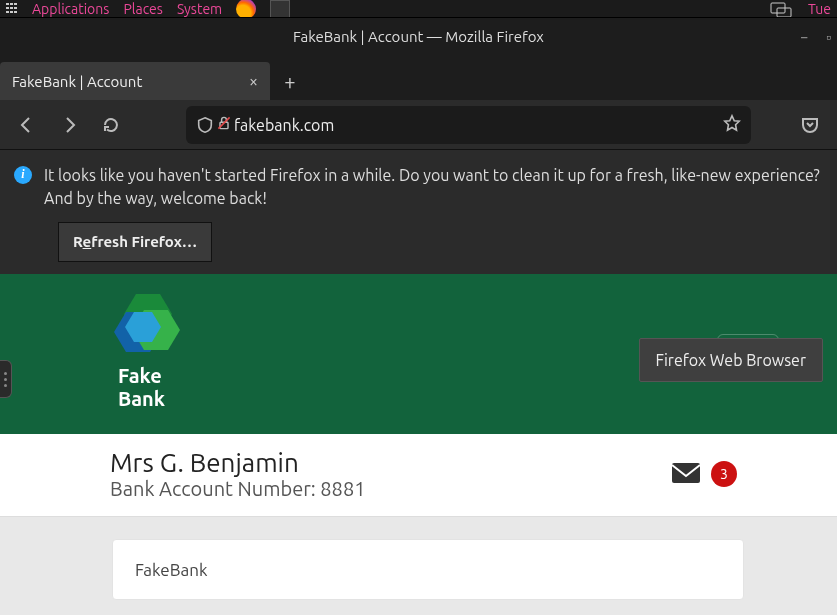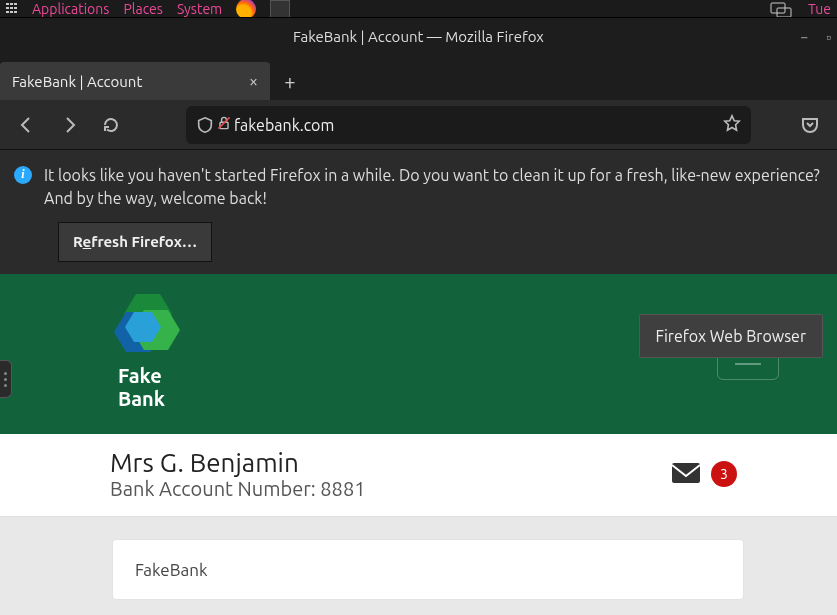--- a/index.html
+++ b/index.html
@@ -55,21 +55,21 @@
   .account-strip .names { }
   .account-strip .acct-name { font-size:26px; color:#222; }
   .account-strip .acct-sub { color:#555; font-size:20px; margin-top:0; }
   .account-strip .mail-area { margin-left:auto; margin-right:100px; display:flex; align-items:center; gap:10px; }
   .mail-area svg { fill:#333; }
   .badge { width:26px; height:26px; border-radius:50%; background:#c11; color:#fff; display:flex; align-items:center; justify-content:center; font-size:14px; }
 
   .card { margin:22px 0 0 112px; width:632px; background:#fff; border:1px solid #e3e3e3; border-radius:4px; padding:20px 22px; color:#444; font-size:17px; }
 
   
-  .tooltip { position:absolute; right:14px; top:314px; background:#3f3f3f; color:#eee; font-size:16px; padding:12px 16px; border-radius:2px; z-index:50; border:1px solid #555;}
+  .tooltip { position:absolute; right:14px; top:338px; background:#3f3f3f; color:#eee; font-size:16px; padding:12px 16px; border-radius:2px; z-index:50; border:1px solid #555;}
   
   
   .dock-hint { position:absolute; left:0; top:360px; width:12px; height:38px; background:#2a2a2a; border-top-right-radius:6px; border-bottom-right-radius:6px; border:1px solid #555; border-left:none; display:flex; flex-direction:column; justify-content:center; align-items:center; gap:3px;}
   .dock-hint span{ width:3px; height:3px; background:#888; border-radius:50%;}
 </style>
 </head>
 <body>
 
 <div class="desktop-panel">
   <div class="apps-grid">

